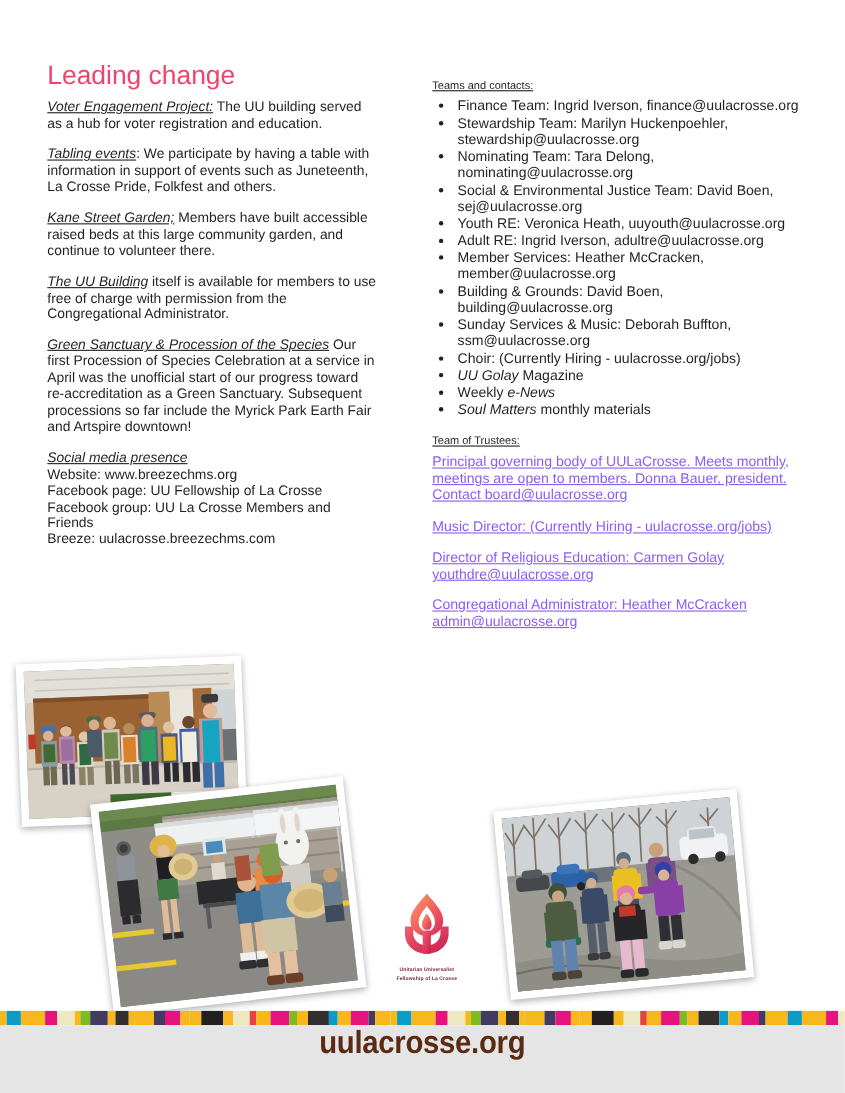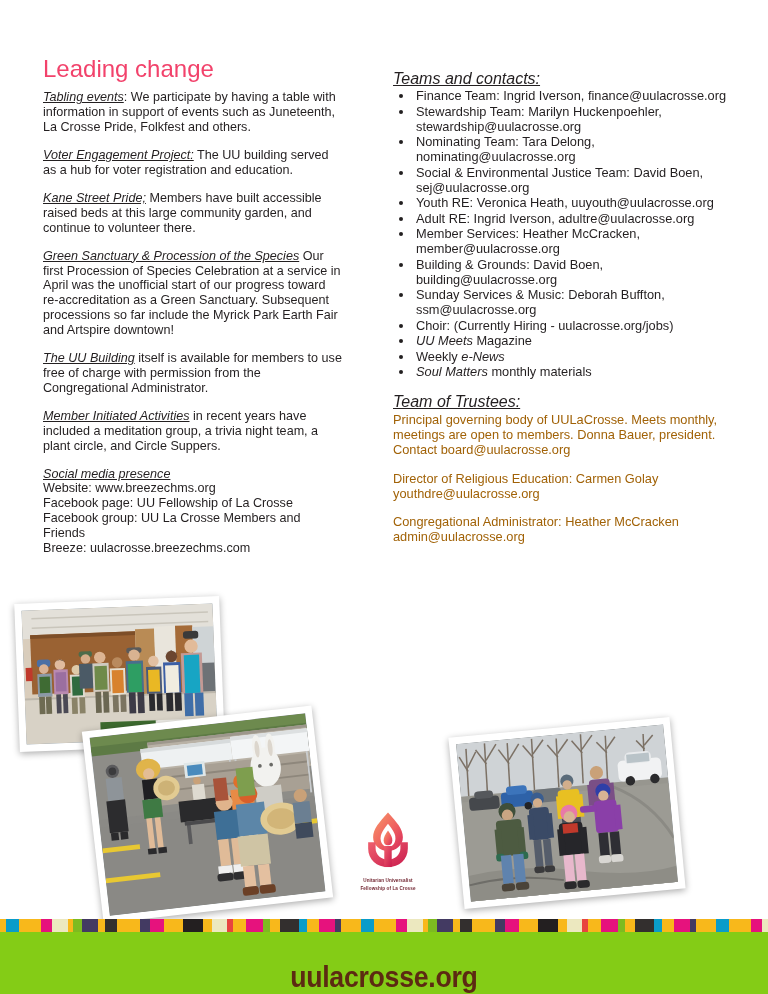--- a/index.html
+++ b/index.html
@@ -23,39 +23,39 @@
   }
 
   p.para{
     margin:0 0 13px 0;
     font-size:12.6px;line-height:14.9px;color:#231f20;
   }
   p.para.tight{margin-bottom:0;}
   .lead{font-style:italic;text-decoration:underline;}
 
   .rhead{
-    font-size:16px;line-height:16px;color:#231f20;
-    font-style:italic;text-decoration:underline;
+    font-size:10px;line-height:16px;color:#231f20;
+    text-decoration:underline;
     margin:0 0 1px 0;font-weight:400;
   }
   .rhead.sp{margin-top:15px;}
 
   ul.blist{
     margin:0 0 0 0;padding:0 0 0 21px;
     list-style:disc;
   }
   ul.blist li{
     font-size:12.8px;line-height:15px;color:#231f20;
     margin:0 0 0.5px 0;padding-left:2px;
   }
   .it{font-style:italic;}
 
   p.rpara{
     margin:0 0 13px 0;
-    font-size:12.8px;line-height:15.2px;color:#a16207;
+    font-size:12.8px;line-height:15.2px;color:#8b5cf6;text-decoration:underline;
   }
   p.rpara.first{margin-top:2px;}
 
   
   .photo{
     position:absolute;background:#ffffff;
     box-shadow:0 2px 7px rgba(0,0,0,0.33);
     overflow:hidden;
   }
   .photo .inner{position:absolute;inset:7px;overflow:hidden;background:#9aa3a8;}
@@ -71,60 +71,57 @@
   .logo .lgtext{
     margin-top:2px;font-size:4.6px;line-height:6.2px;
     color:#6d1f2b;font-weight:700;letter-spacing:0.1px;
   }
 
   
   .stripe{position:absolute;left:0;top:919px;width:768px;height:13px;display:flex;}
   .stripe i{display:block;height:13px;}
   .footer{
     position:absolute;left:0;top:932px;width:768px;height:62px;
-    background:#84cc16;display:flex;align-items:flex-end;justify-content:center;
+    background:#e5e5e5;display:flex;align-items:flex-start;justify-content:center;
   }
   .footer .furl{
     font-size:29px;font-weight:700;color:#5c2a12;
     letter-spacing:-0.3px;font-family:"Liberation Sans","DejaVu Sans",sans-serif;
     transform:scaleX(0.92);transform-origin:center;
   }
 </style>
 </head>
 <body>
 
 <div class="page">
 
   <div class="col-left">
     <h1 class="title">Leading change</h1>
 
     <p class="para">
+      <span class="lead">Voter Engagement Project:</span><span> The UU building served as a hub for voter registration and education.</span>
+    </p>
+
+    <p class="para">
       <span class="lead">Tabling events</span><span>:</span><span> We participate by having a table with information in support of events such as Juneteenth, La Crosse Pride, Folkfest and others.</span>
     </p>
 
+
     <p class="para">
-      <span class="lead">Voter Engagement Project:</span><span> The UU building served as a hub for voter registration and education.</span>
+      <span class="lead">Kane Street Garden;</span><span> Members have built accessible raised beds at this large community garden, and continue to volunteer there.</span>
     </p>
 
-
     <p class="para">
-      <span class="lead">Kane Street Pride;</span><span> Members have built accessible raised beds at this large community garden, and continue to volunteer there.</span>
+      <span class="lead">The UU Building</span><span> itself is available for members to use free of charge with permission from the Congregational Administrator.</span>
     </p>
 
     <p class="para">
       <span class="lead">Green Sanctuary &amp; Procession of the Species</span><span> Our first Procession of Species Celebration at a service in April was the unofficial start of our progress toward re-accreditation as a Green Sanctuary. Subsequent processions so far include the Myrick Park Earth Fair and Artspire downtown!</span>
     </p>
 
-    <p class="para">
-      <span class="lead">The UU Building</span><span> itself is available for members to use free of charge with permission from the Congregational Administrator.</span>
-    </p>
-
-    <p class="para">
-      <span class="lead">Member Initiated Activities</span><span> in recent years have included a meditation group, a trivia night team, a plant circle, and Circle Suppers.</span>
-    </p>
 
     <p class="para tight">
       <span class="lead">Social media presence</span><br>
       <span>Website: www.breezechms.org</span><br>
       <span>Facebook page: UU Fellowship of La Crosse</span><br>
       <span>Facebook group: UU La Crosse Members and Friends</span><br>
       <span>Breeze: uulacrosse.breezechms.com</span>
     </p>
   </div>
 
@@ -138,28 +135,29 @@
       <li>Social &amp; Environmental Justice Team: David Boen, sej@uulacrosse.org</li>
       <li>Youth RE: Veronica Heath, uuyouth@uulacrosse.org</li>
       <li>Adult RE: Ingrid Iverson, adultre@uulacrosse.org</li>
       <li>Member Services: Heather McCracken, member@uulacrosse.org</li>
       <li>Building &amp; Grounds: David Boen, building@uulacrosse.org</li>
       <li>Sunday Services &amp; Music: Deborah Buffton, ssm@uulacrosse.org</li>
       <li>Choir: (Currently Hiring - uulacrosse.org/jobs)</li>
     </ul>
 
     <ul class="blist">
-      <li><span class="it">UU Meets</span><span> Magazine</span></li>
+      <li><span class="it">UU Golay</span><span> Magazine</span></li>
       <li><span>Weekly </span><span class="it">e-News</span></li>
       <li><span class="it">Soul Matters</span><span> monthly materials</span></li>
     </ul>
 
     <div class="rhead sp">Team of Trustees: </div>
     <p class="rpara first">Principal governing body of UULaCrosse. Meets monthly, meetings are open to members. Donna Bauer, president. Contact board@uulacrosse.org</p>
 
+    <p class="rpara">Music Director: (Currently Hiring - uulacrosse.org/jobs)</p>
     <p class="rpara">Director of Religious Education: Carmen Golay youthdre@uulacrosse.org</p>
     <p class="rpara">Congregational Administrator: Heather McCracken admin@uulacrosse.org</p>
   </div>
 
   <div class="photo" id="photo-volunteers">
     <div class="inner">
       <svg class="ph-img" viewBox="0 0 200 140" preserveAspectRatio="none">
         <rect x="0" y="0" width="200" height="140" fill="#d9cdbc"></rect>
         <rect x="0" y="0" width="200" height="30" fill="#e3e0d9"></rect>
         <rect x="10" y="8" width="185" height="1.5" fill="#c9c5bb"></rect>

